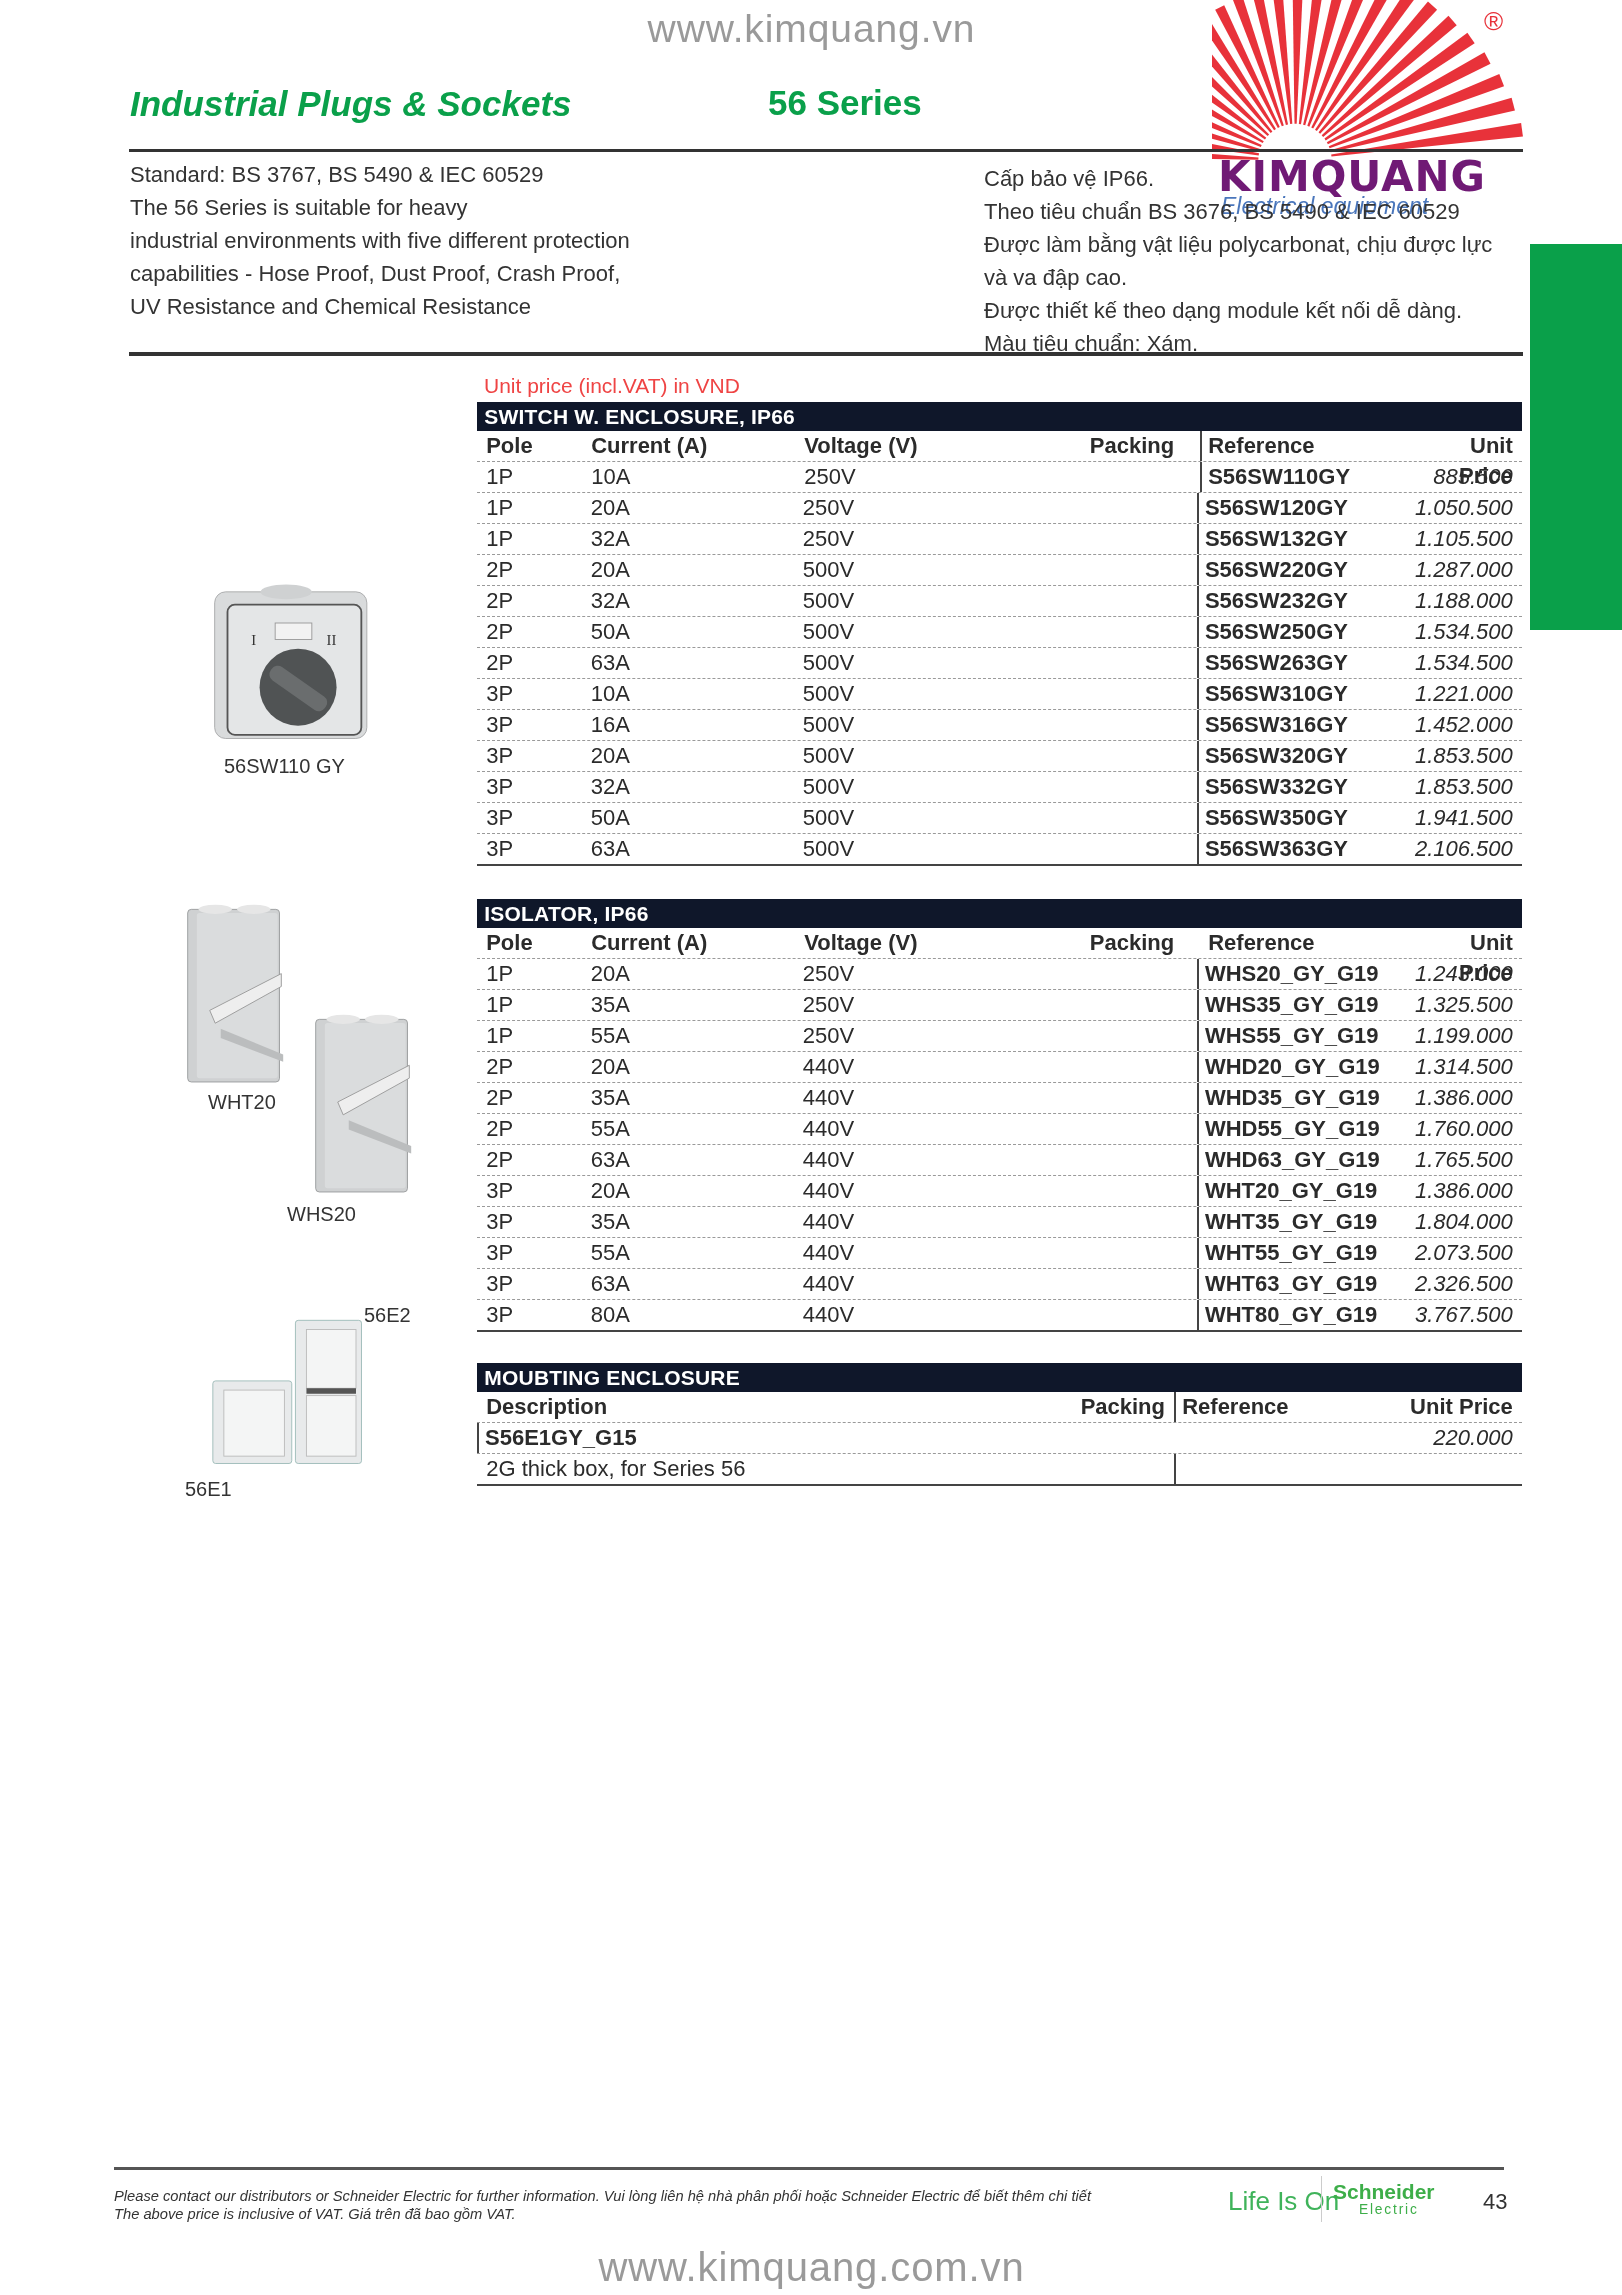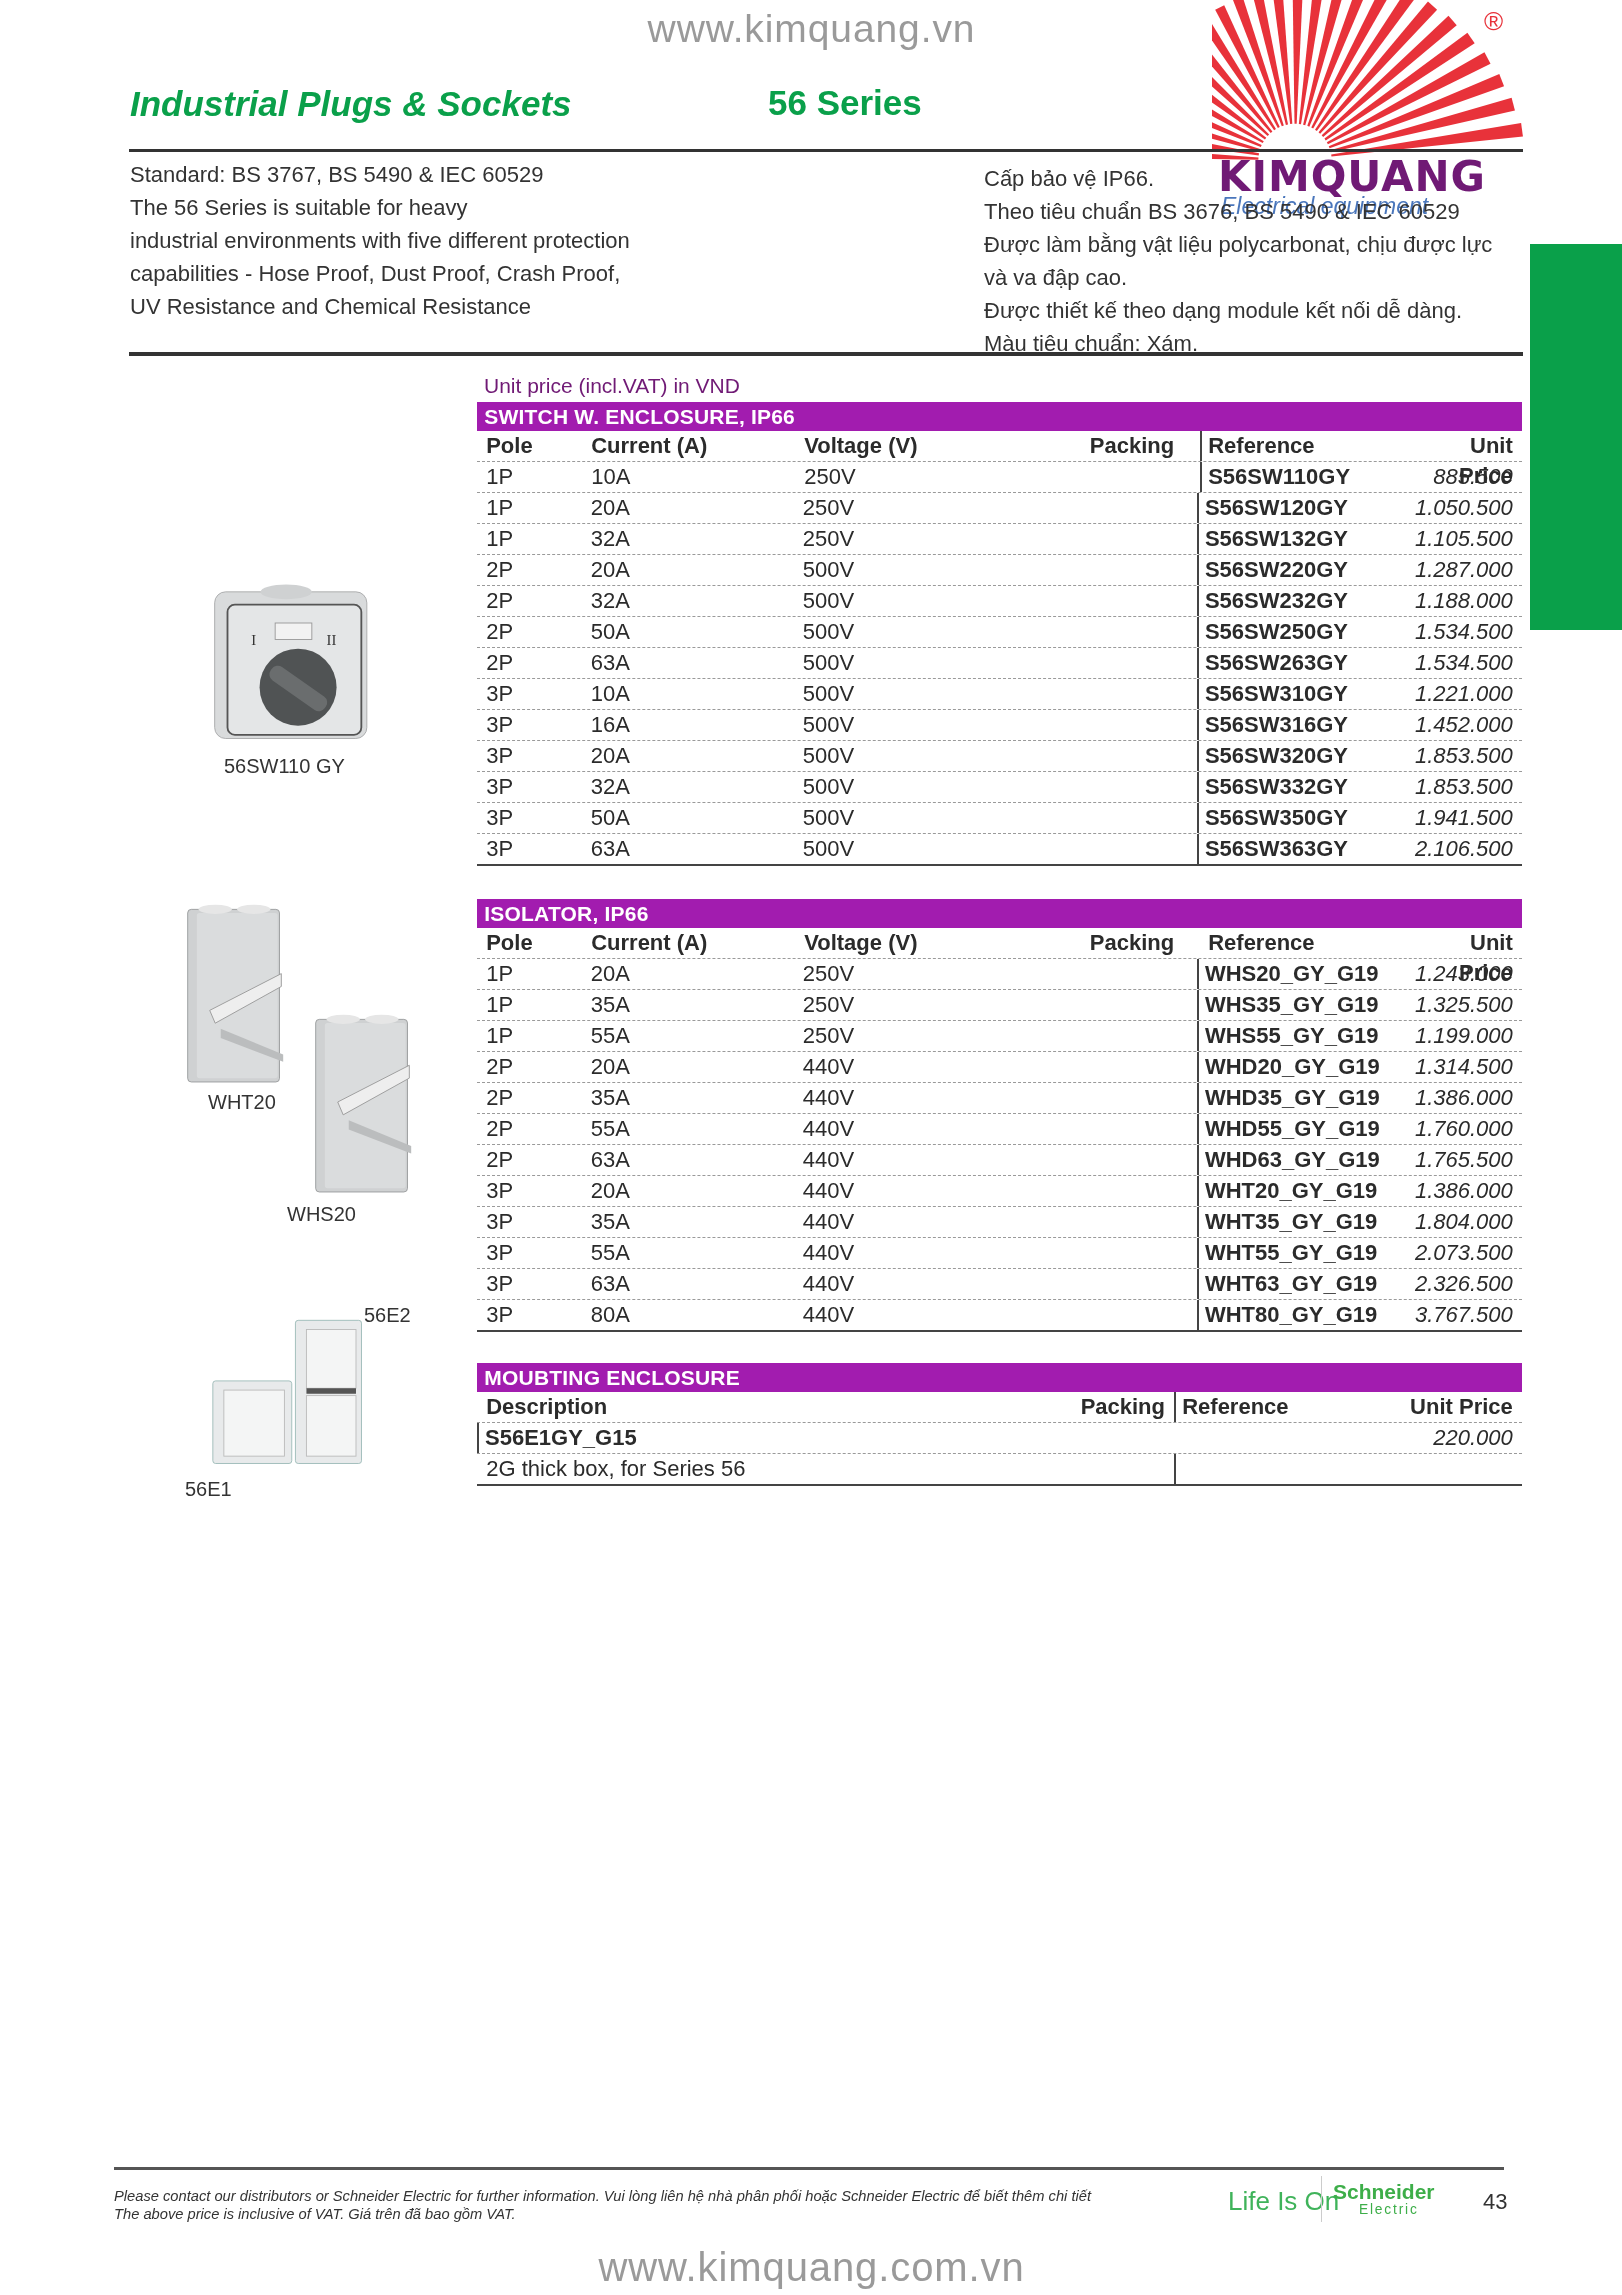--- a/index.html
+++ b/index.html
@@ -17,23 +17,23 @@
   .intro { font-size:22px; line-height:33px; color:#333; }
   #intro-en { left:130px; top:158px; width:551px; }
   #intro-vi { left:984px; top:162px; width:551px; }
   
   #logo { left:1212px; top:0px; width:331px; height:220px; }
   #logo-word { left:1218px; top:152px; font-size:42px; font-weight:bold; color:#701a75; letter-spacing:0.9px; font-family:"DejaVu Sans", sans-serif; }
   #logo-sub { left:1221px; top:193px; font-size:23px; font-style:italic; color:#2b5fb0; opacity:0.85; }
   #logo-reg { left:1484px; top:5.5px; font-size:26px; color:#e8323a; }
   #side-tab { left:1530px; top:244px; width:93px; height:386px; background:#0aa04a; }
   
-  .price-note { left:484px; top:374px; font-size:21px; color:#701a75; }
+  .price-note { left:484px; top:374px; font-size:21px; color:#ef4444; }
   .tbl { position:absolute; left:477px; width:1045px; }
-  .tbl .band { background:#a21caf; color:#fff; font-weight:bold; font-size:21px; height:29px; line-height:29px; padding-left:7.3px; letter-spacing:0.2px; }
+  .tbl .band { background:#0f172a; color:#fff; font-weight:bold; font-size:21px; height:29px; line-height:29px; padding-left:7.3px; letter-spacing:0.2px; }
   .tbl .row { display:flex; height:30px; line-height:30px; font-size:22px; border-bottom:0.9px dashed #9a9a9a; position:relative; }
   .tbl .row.head { font-weight:bold; border-bottom:0.9px dashed #9a9a9a; }
   .tbl .row.last { border-bottom:2.8px solid #444; }
   .c-pole { width:105px; padding-left:9.2px; }
   .c-cur { width:213px; }
   .c-volt { width:202px; }
   .c-pack { width:168px; text-align:right; padding-right:26px; }
   .c-ref { width:211px; padding-left:6px; font-weight:bold; border-left:2.8px solid #444; }
   .c-price { flex:1; text-align:right; padding-right:9.2px; font-style:italic; }
   .head .c-price { font-style:normal; }

